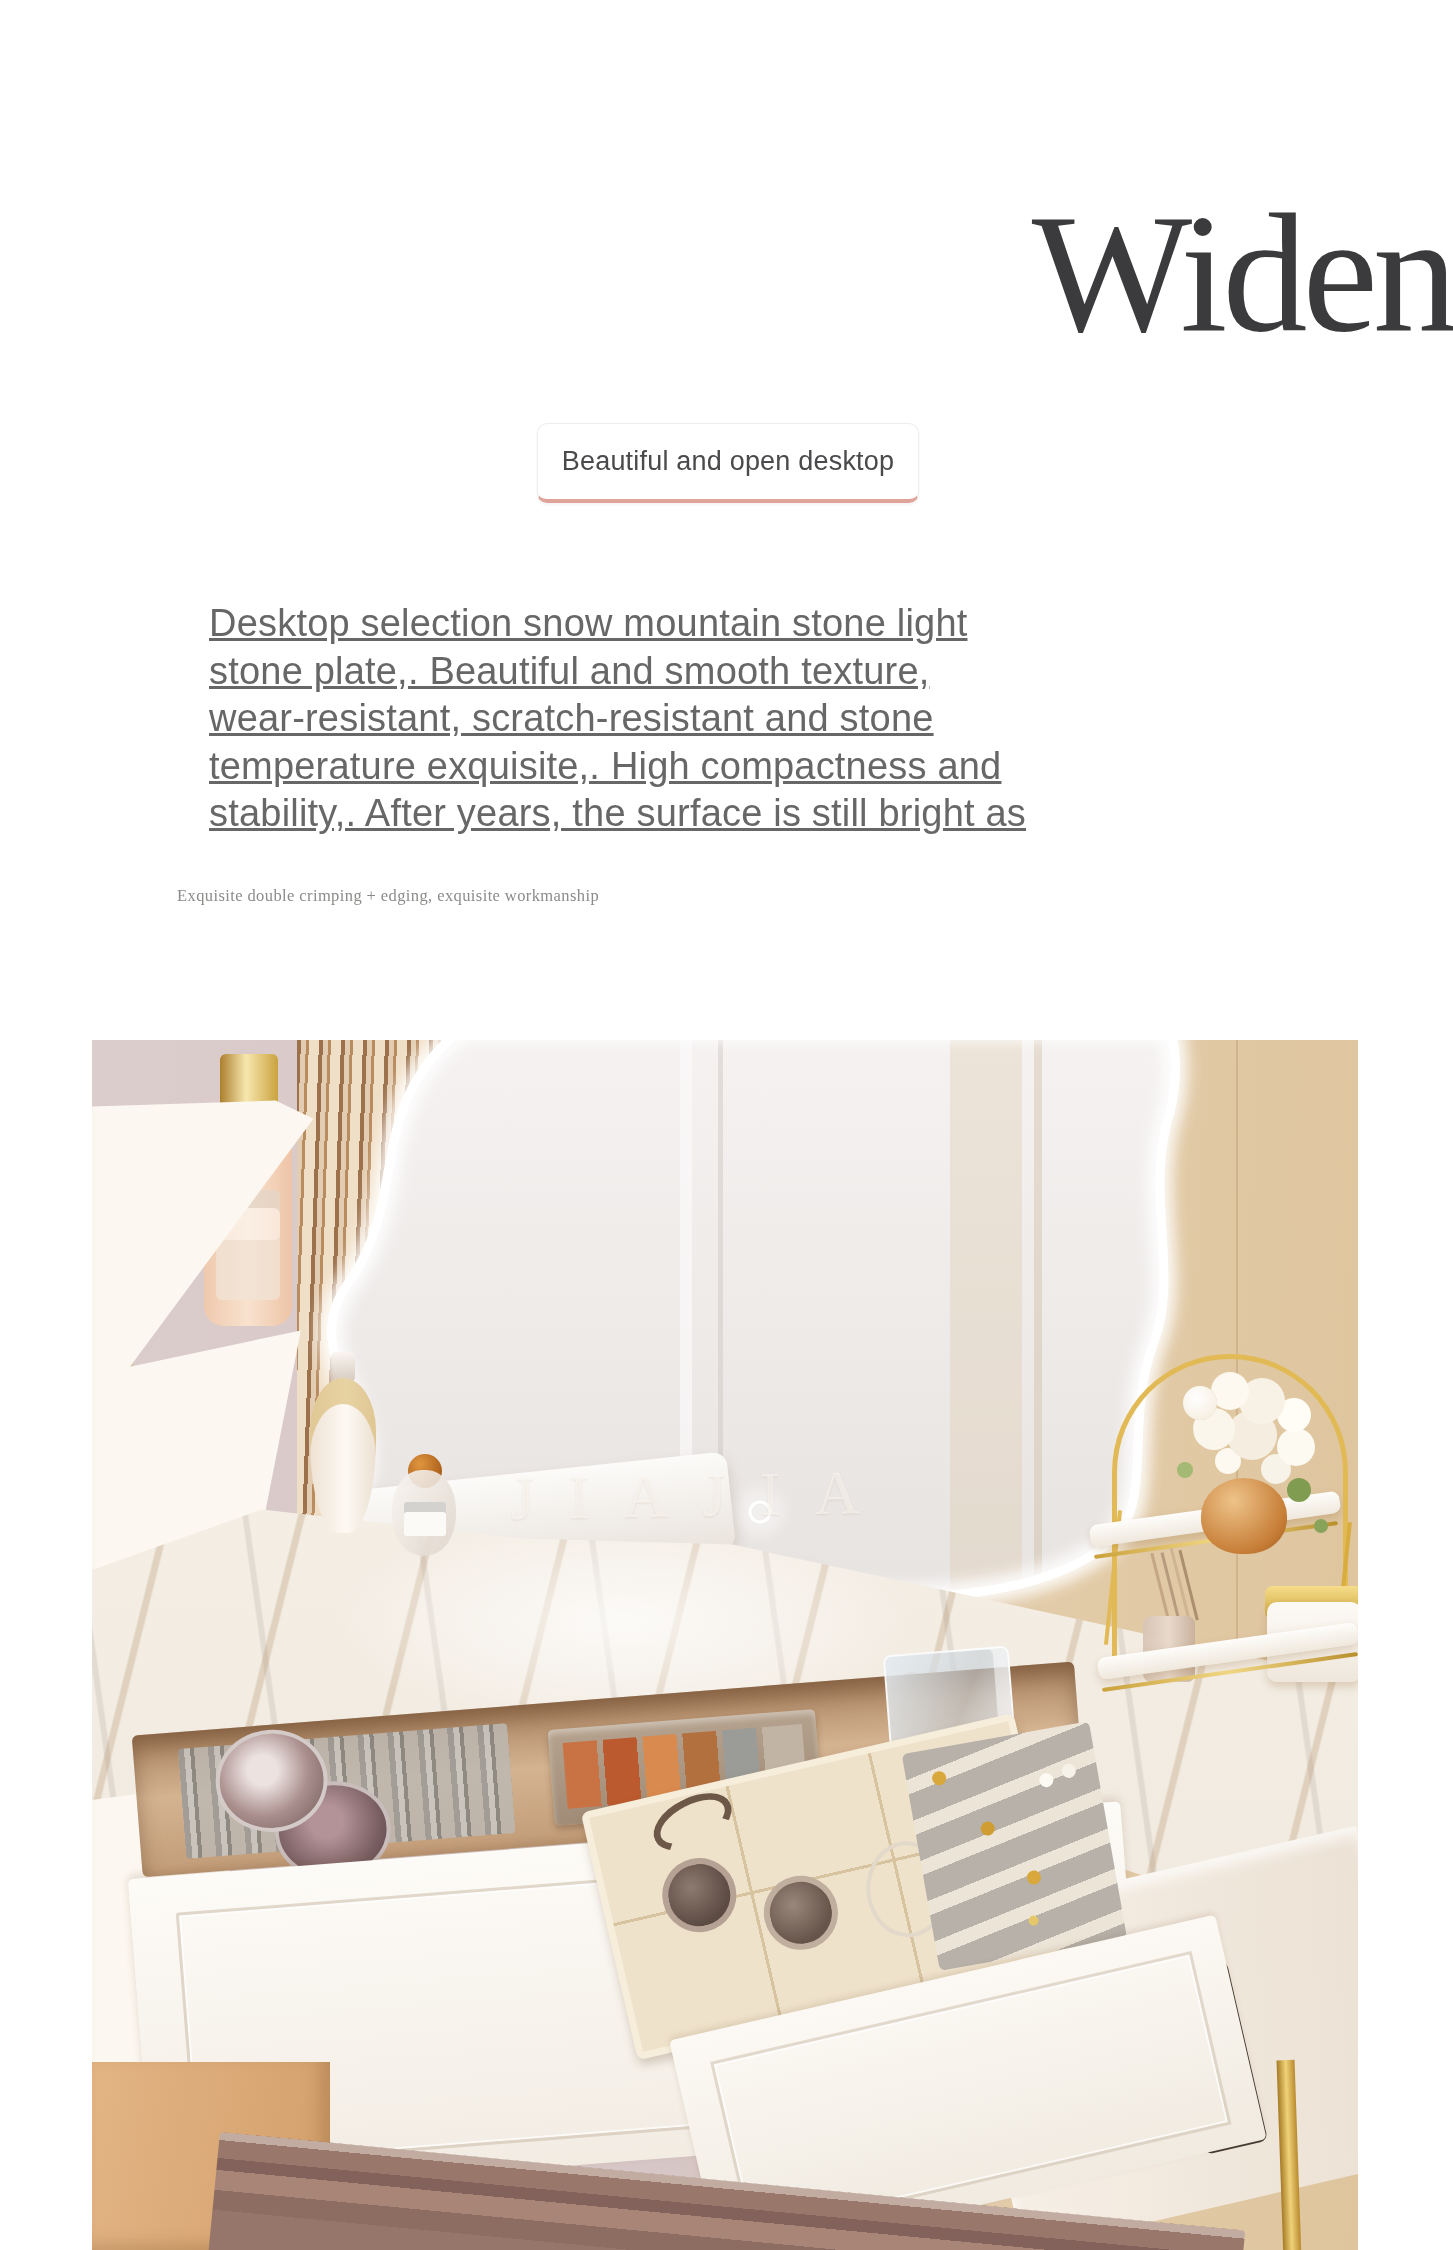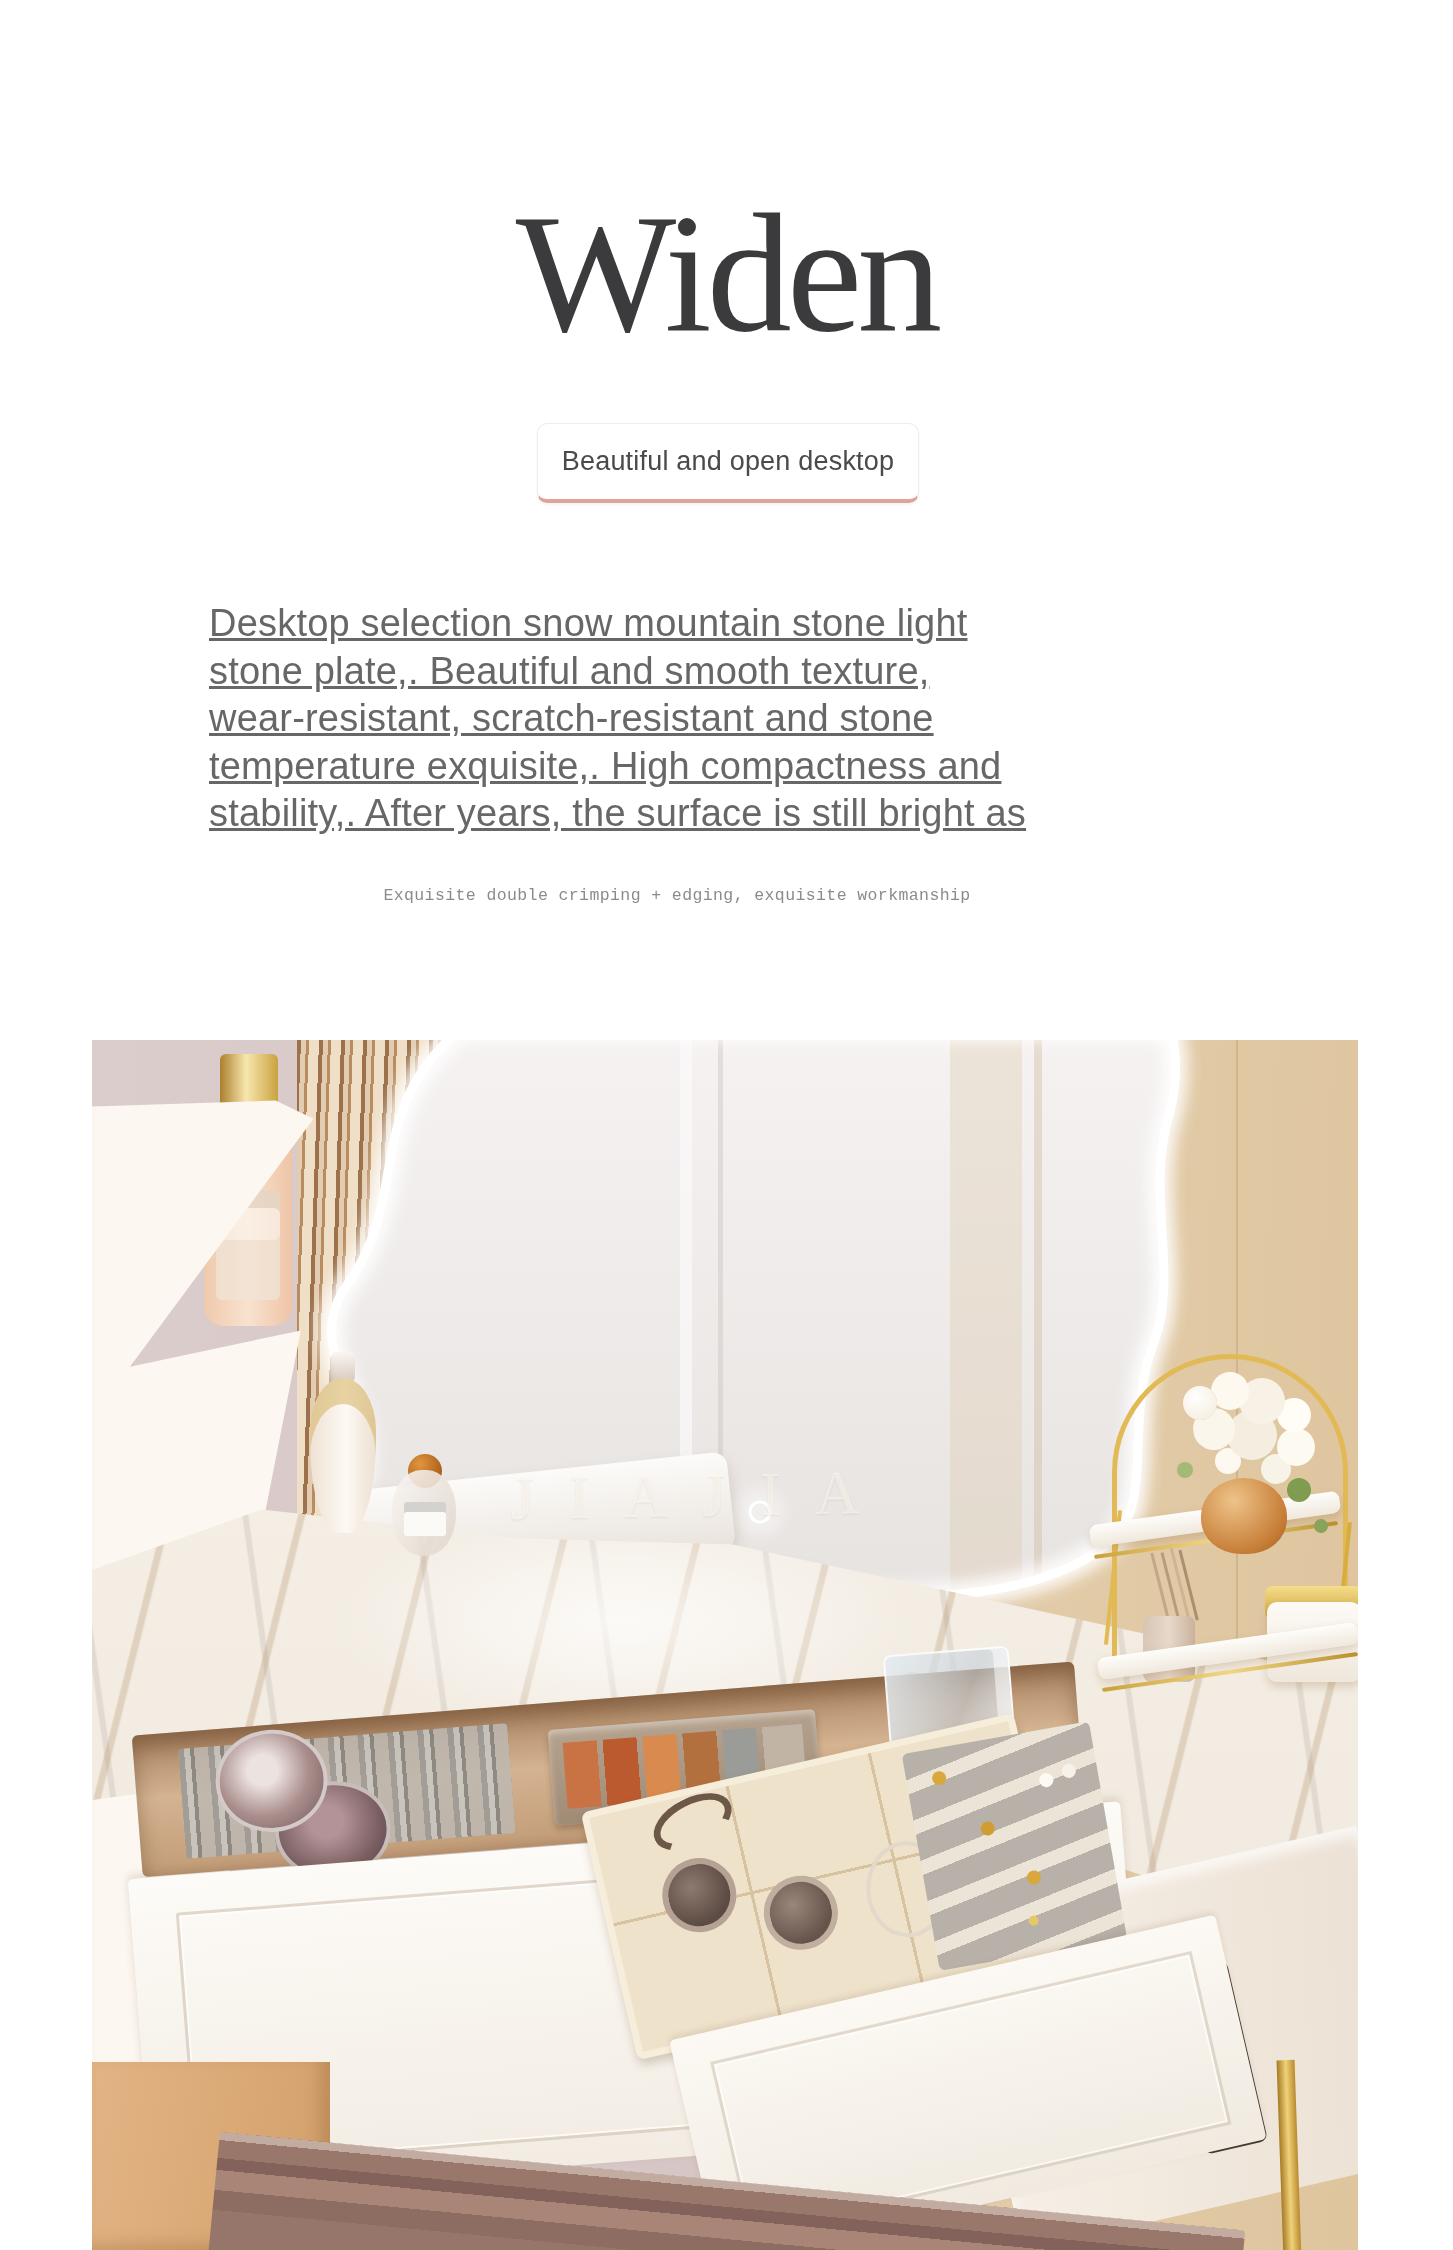--- a/index.html
+++ b/index.html
@@ -1,32 +1,32 @@
 <!DOCTYPE html>
 <html><head>
 <meta charset="utf-8">
 <style>
   html,body{margin:0;padding:0;background:#ffffff;}
   body{width:1453px;height:2250px;position:relative;overflow:hidden;
        font-family:"Liberation Sans",sans-serif;}
   .abs{position:absolute;}
 
   
-  .title{left:0;right:0;top:188px;text-align:center;
+  .title{left:0;right:0;top:188px;text-align:right;
          font-family:"Liberation Serif",serif;font-weight:400;
          font-size:170px;line-height:1;letter-spacing:-5px;color:#3b3b3d;}
   .subcard{left:537px;top:423px;width:380px;height:75px;background:#ffffff;
            border:1px solid #ededea;border-bottom:4px solid #dfa39a;
            border-radius:10px;box-shadow:0 2px 3px rgba(0,0,0,.05);
            display:flex;align-items:center;justify-content:center;}
   .subcard span{font-size:27px;color:#4a4a4d;letter-spacing:.2px;}
   .para{left:209px;top:600px;width:1050px;font-size:38px;line-height:47.5px;
         color:#676767;letter-spacing:.2px;text-decoration:underline;}
-  .caption{left:177px;top:886px;width:1000px;text-align:center;
-           font-family:Liberation Mono, monospace;font-size:16.5px;
+  .caption{left:177px;top:886px;width:1000px;
+           font-family:Liberation Serif, serif;font-size:16.5px;
            color:#8b8b89;letter-spacing:.4px;}
 
   
   .photo{left:92px;top:1040px;width:1266px;height:1210px;overflow:hidden;background:#d8c9c8;}
   .wall{inset:0;background:linear-gradient(93deg,#dbcdcc 0%,#d6c6c5 48%,#e2cba8 74%,#dec59e 100%);}
   .wall-corner{left:1144px;top:0;width:2px;height:660px;background:rgba(150,110,70,.22);}
   .slats{left:205px;top:0;width:268px;height:645px;
          background:repeating-linear-gradient(92deg,#9c714c 0 4px,#e3cdb2 4px 9px,#b98c60 9px 12px,#f0dfc7 12px 22px);
          -webkit-mask-image:linear-gradient(180deg,#000 72%,transparent);
          mask-image:linear-gradient(180deg,#000 72%,transparent);}

